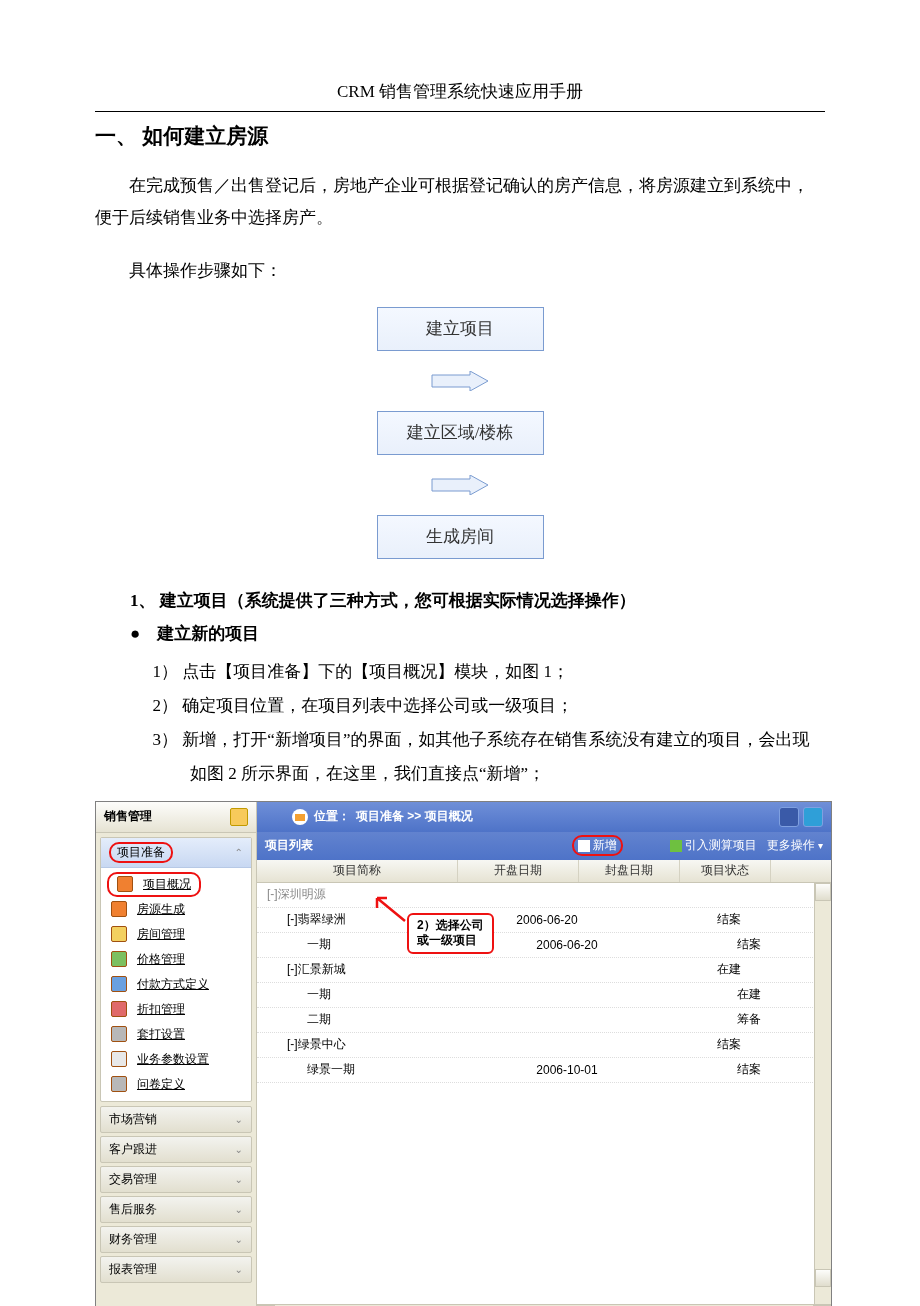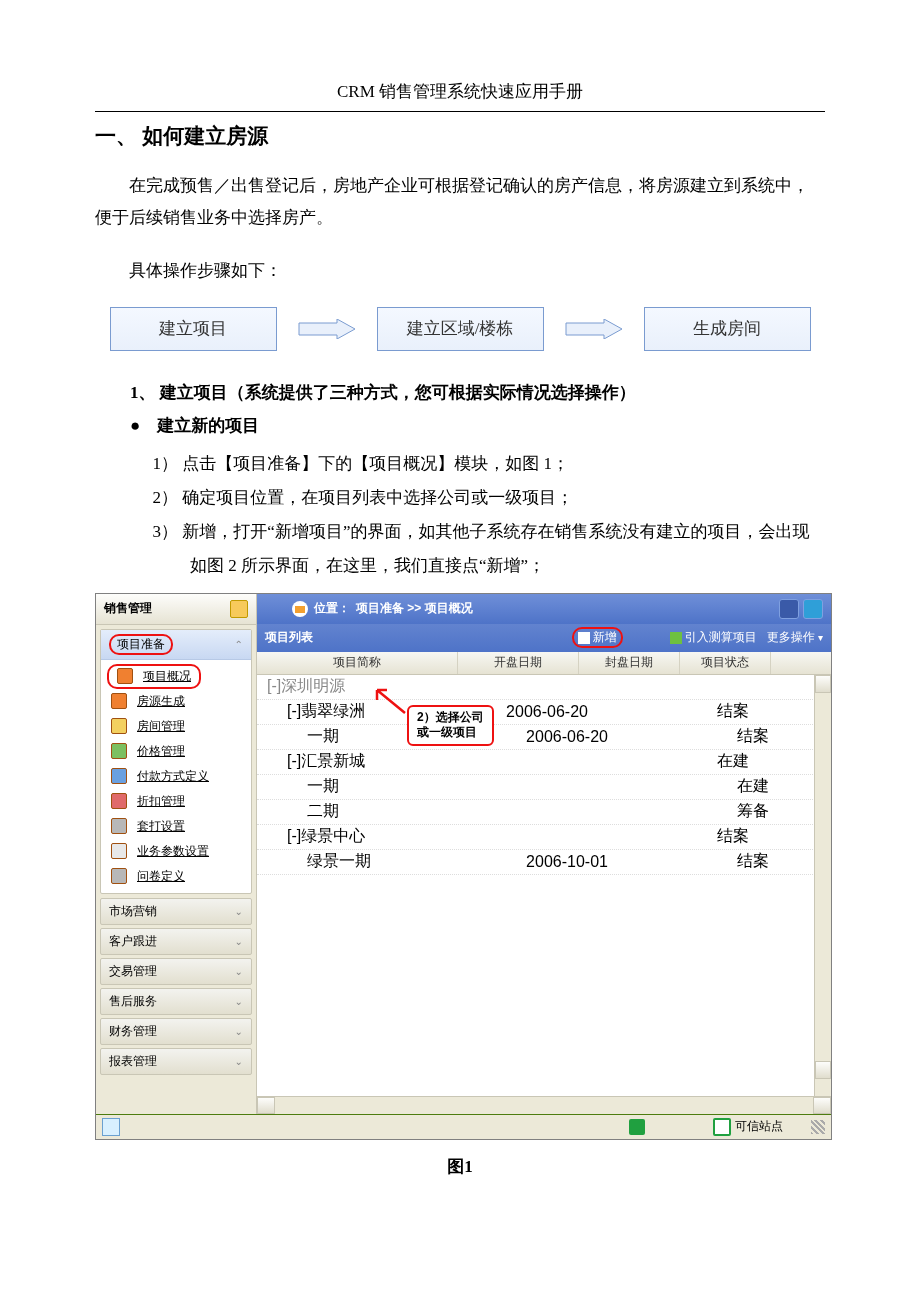--- a/index.html
+++ b/index.html
@@ -33,20 +33,21 @@
     line-height: 1.9;
     text-indent: 2em;
     margin: 0 0 20px 0;
   }
   .flow-row {
     display: flex;
     align-items: center;
     justify-content: center;
     gap: 20px;
     margin: 10px 0 30px 0;
+    flex-direction: column;
   }
   .flow-box {
     border: 1px solid #7a9bd0;
     background: linear-gradient(#f4f8ff,#e9f0fb);
     width: 165px;
     height: 42px;
     display: flex;
     align-items: center;
     justify-content: center;
     font-family: "KaiTi","楷体",serif;
@@ -189,21 +190,21 @@
     display:flex;background:linear-gradient(#f7f7f3,#e6e3d3);
     border-bottom:1px solid #c9c6b5;height:22px;align-items:center;
     font-size:12px;color:#333;
   }
   .th{border-right:1px solid #d5d2c2;height:100%;display:flex;align-items:center;justify-content:center;}
   .th.c1{width:200px;}
   .th.c2{width:120px;}
   .th.c3{width:100px;}
   .th.c4{width:90px;}
   .ss-table-body{flex:1;overflow:hidden;position:relative;background:#fff;}
-  .row{display:flex;height:24px;align-items:center;border-bottom:1px dotted #ddd;font-size:16px;}
+  .row{display:flex;height:24px;align-items:center;border-bottom:1px dotted #ddd;font-size:12px;}
   .row .c1{width:200px;padding-left:10px;}
   .row .c2{width:120px;text-align:center;}
   .row .c3{width:100px;}
   .row .c4{width:90px;padding-left:10px;}
   .row.root{color:#888;}
   .indent1{padding-left:30px !important;}
   .indent2{padding-left:50px !important;}
   .callout {
     position:absolute;left:150px;top:30px;
     border:2px solid #e11;border-radius:6px;

